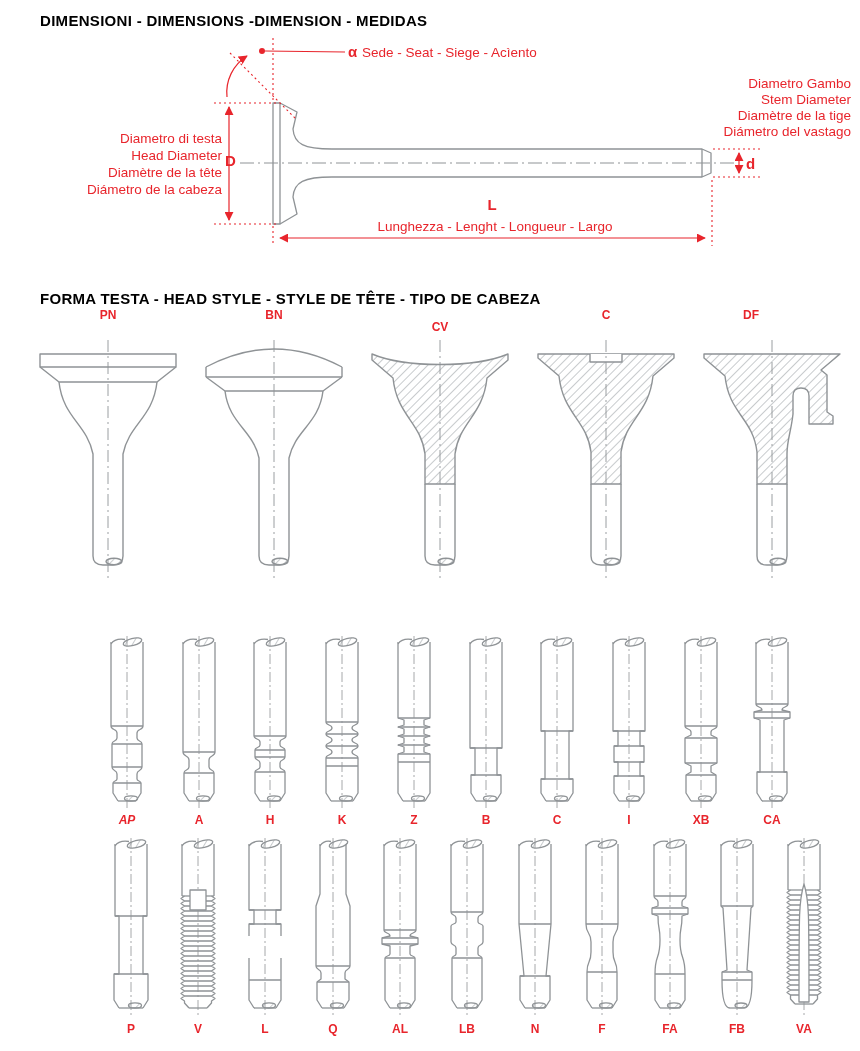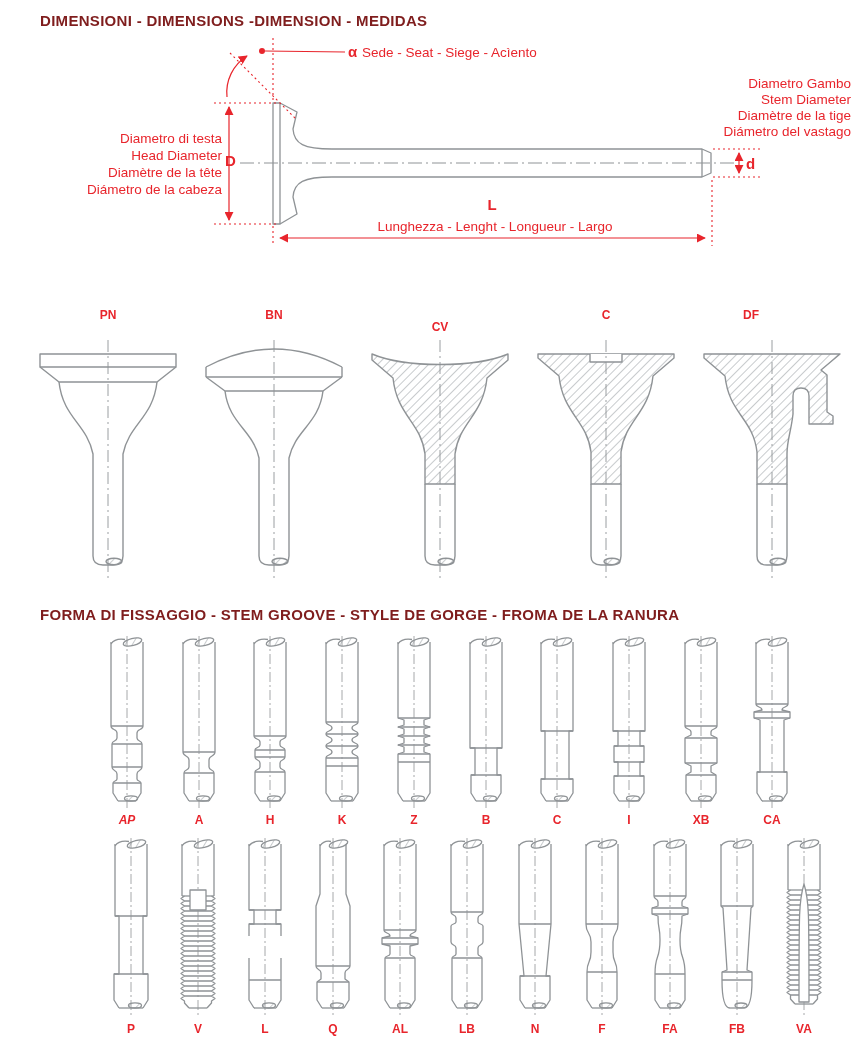--- a/index.html
+++ b/index.html
@@ -1,18 +1,18 @@
 <!DOCTYPE html>
 <html><head>
 <meta charset="utf-8">
 <style>
   html,body{margin:0;padding:0;background:#fff;}
   #page{position:relative;width:860px;height:1051px;background:#fff;overflow:hidden;
         font-family:"Liberation Sans",sans-serif;}
-  .sec-title{position:absolute;left:40px;color:#7f1d1d;font-weight:bold;font-size:15px;
+  .sec-title{position:absolute;left:40px;color:#000000;font-weight:bold;font-size:15px;
              letter-spacing:.3px;white-space:nowrap;}
   .head-label,.stem-label{position:absolute;color:#e8252c;font-weight:bold;font-size:12px;
              text-align:center;}
   .fig{position:absolute;}
   svg text{font-family:"Liberation Sans",sans-serif;}
   .red-dotted{stroke:#e8252c;stroke-width:1.1;stroke-dasharray:2 3;fill:none;}
   .red-line{stroke:#e8252c;stroke-width:1.2;fill:none;}
   .gray-line{stroke:#8f9396;stroke-width:1.3;fill:none;stroke-linejoin:round;}
 </style>
 </head>
@@ -65,20 +65,21 @@
       <text x="222" y="143" text-anchor="end" font-size="13.5">Diametro di testa</text>
       <text x="222" y="160" text-anchor="end" font-size="13.5">Head Diameter</text>
       <text x="222" y="177" text-anchor="end" font-size="13.5">Diamètre de la tête</text>
       <text x="222" y="194" text-anchor="end" font-size="13.5">Diámetro de la cabeza</text>
       <text x="225" y="166" font-size="15" font-weight="bold">D</text>
       <text x="492" y="210" text-anchor="middle" font-size="15" font-weight="bold">L</text>
       <text x="495" y="231" text-anchor="middle" font-size="13.5">Lunghezza - Lenght - Longueur - Largo</text>
     </g>
   </svg>
 
+  <div class="sec-title" style="top:290px">FORMA TESTA - HEAD STYLE - STYLE DE TÊTE - TIPO DE CABEZA</div>
   <div id="heads">
       <div class="head-label" style="left: 33px; top: 308px; width: 150px;">PN</div>
       <div class="fig" style="left: 33px; top: 334px;"><svg width="150" height="252" viewBox="0 0 150 252">
           <g fill="none" stroke="#8f9396" stroke-width="1.4" stroke-linejoin="round">
             <path d="M7,20 H143 V33 H7 Z"></path>
             <path d="M7,33 L26,48 M143,33 L124,48 M26,48 H124"></path>
             <path d="M26,48 C30,84 54,90 60,120 L60,222"></path>
             <path d="M124,48 C120,84 96,90 90,120 L90,222"></path>
             <path d="M60,222 C60,228 63,231 70,231 L80,231 C87,231 90,228 90,222"></path>
             <ellipse cx="81" cy="227.5" rx="8" ry="3.2" fill="url(#hch)"></ellipse>
@@ -127,21 +128,20 @@
             <path d="M7,20 L143,20 L124,36 L130,41 L130,78 L136,82 L136,90 L112,90 L112,62 Q112,54 104,54 Q96,54 96,62 L96,80 C94,98 90,106 90,120 L90,150 L60,150 L60,118 C56,84 32,80 28,42 L7,24 Z" fill="url(#hch)"></path>
             <path d="M60,150 L60,222"></path>
             <path d="M90,150 L90,222"></path>
             <path d="M60,222 C60,228 63,231 70,231 L80,231 C87,231 90,228 90,222"></path>
             <ellipse cx="81" cy="227.5" rx="8" ry="3.2" fill="url(#hch)"></ellipse>
             <path d="M75,6 V246" stroke-dasharray="12 4 2 4" stroke-width="0.9"></path>
           </g>
         </svg></div>
     </div>
 
-  <div class="sec-title" style="top:606px">FORMA DI FISSAGGIO - STEM GROOVE - STYLE DE GORGE - FROMA DE LA RANURA</div>
   <div id="row1">
       <div class="fig" style="left: 97px; top: 636px;"><svg width="60" height="179" viewBox="0 0 60 179">
           <g fill="none" stroke="#8f9396" stroke-width="1.3" stroke-linejoin="round">
             <path d="M30,0 V175" stroke-dasharray="10 3 2 3" stroke-width="0.8"></path>
             <path d="M14,8 Q18,2 28,3.5"></path>
             <ellipse cx="35.5" cy="6" rx="9.5" ry="3.6" transform="rotate(-14 35.5 6)" fill="url(#hch)"></ellipse>
             <path d="M14,6L14,90C14,94.2 20,92.8 20,97L20,102C20,105.6 15,104.4 15,108L15,131C15,135.2 20,133.8 20,138L20,143C20,145.4 16,144.6 16,147L16,157 L21,165"></path>
             <path d="M46,6L46,90C46,94.2 40,92.8 40,97L40,102C40,105.6 45,104.4 45,108L45,131C45,135.2 40,133.8 40,138L40,143C40,145.4 44,144.6 44,147L44,157 L39,165"></path>
             <path d="M14,90 H46 M15,108 H45 M15,131 H45 M16,147 H44 "></path>
             <path d="M21,165 H39"></path>

